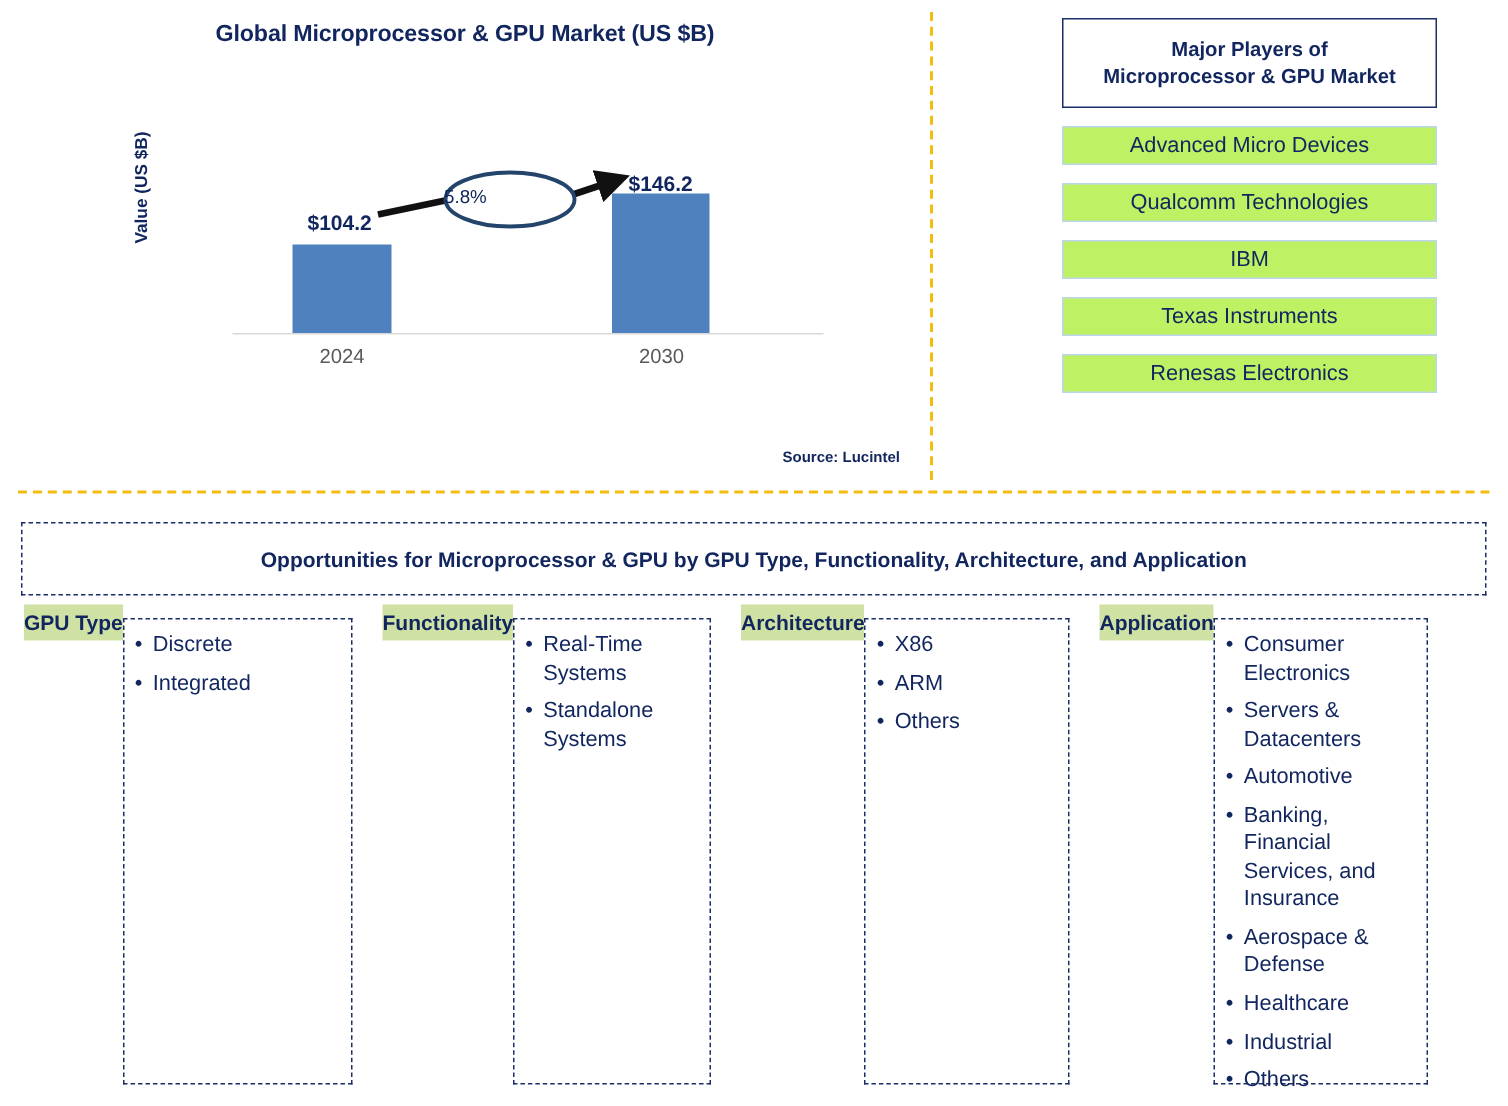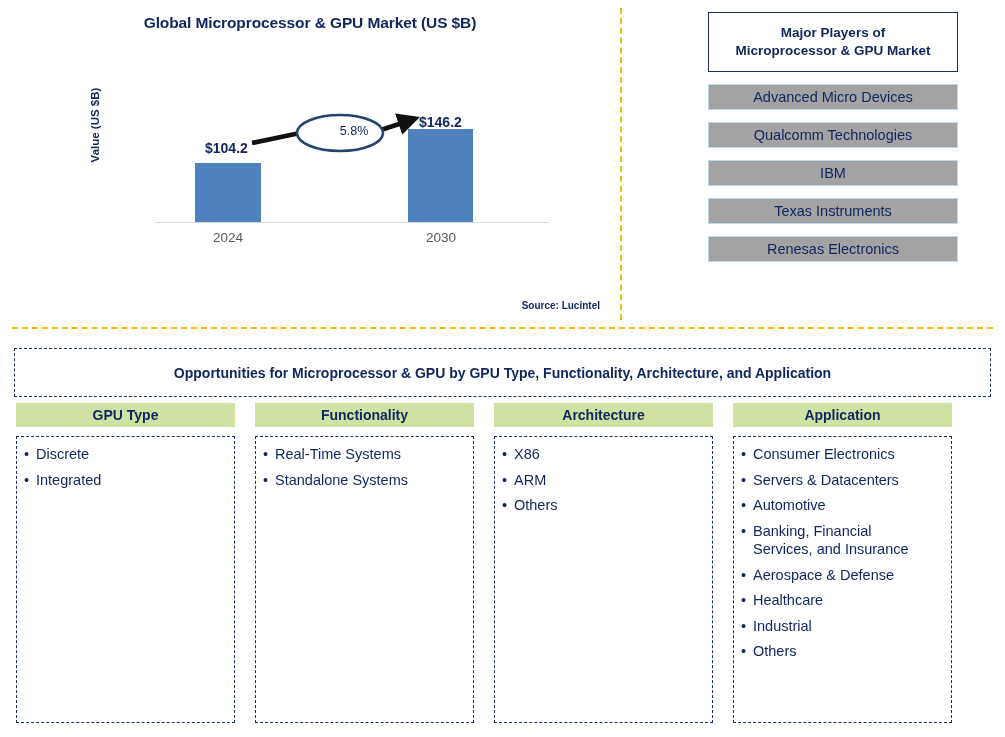--- a/index.html
+++ b/index.html
@@ -108,24 +108,23 @@
     width: 620px;
     height: 290px;
     pointer-events: none;
   }
 
   #cagr-label {
     position: absolute;
     left: 296px;
     top: 124px;
     width: 88px;
-    text-align: center;
+    text-align: left;
     font-size: 12.5px;
     color: #11255e;
-    margin-left: 14px;
   }
 
   #source-note {
     position: absolute;
     left: 0;
     top: 300px;
     width: 600px;
     text-align: right;
     font-size: 10px;
     font-weight: bold;
@@ -177,21 +176,21 @@
   .player-box {
     margin-top: 12px;
     height: 26px;
     border: 1px solid #bcd6ea;
     display: flex;
     align-items: center;
     justify-content: center;
     font-size: 14.5px;
     color: #11255e;
     box-sizing: border-box;
-    background: #a3a3a3;
+    background: #bef264;
   }
   .player-box:first-of-type { margin-top: 15px; }
 
   
   #opportunities-banner {
     position: absolute;
     left: 14px;
     top: 348px;
     width: 977px;
     height: 49px;
@@ -211,21 +210,21 @@
     left: 16px;
     top: 403px;
     width: 973px;
     height: 320px;
     display: flex;
     gap: 20px;
   }
   .segment-col {
     width: 219px;
     display: flex;
-    flex-direction: column;
+    flex-direction: row;
   }
   .segment-header {
     height: 24px;
     background: #cfe2a4;
     display: flex;
     align-items: center;
     justify-content: center;
     font-size: 14px;
     font-weight: bold;
     color: #11255e;

